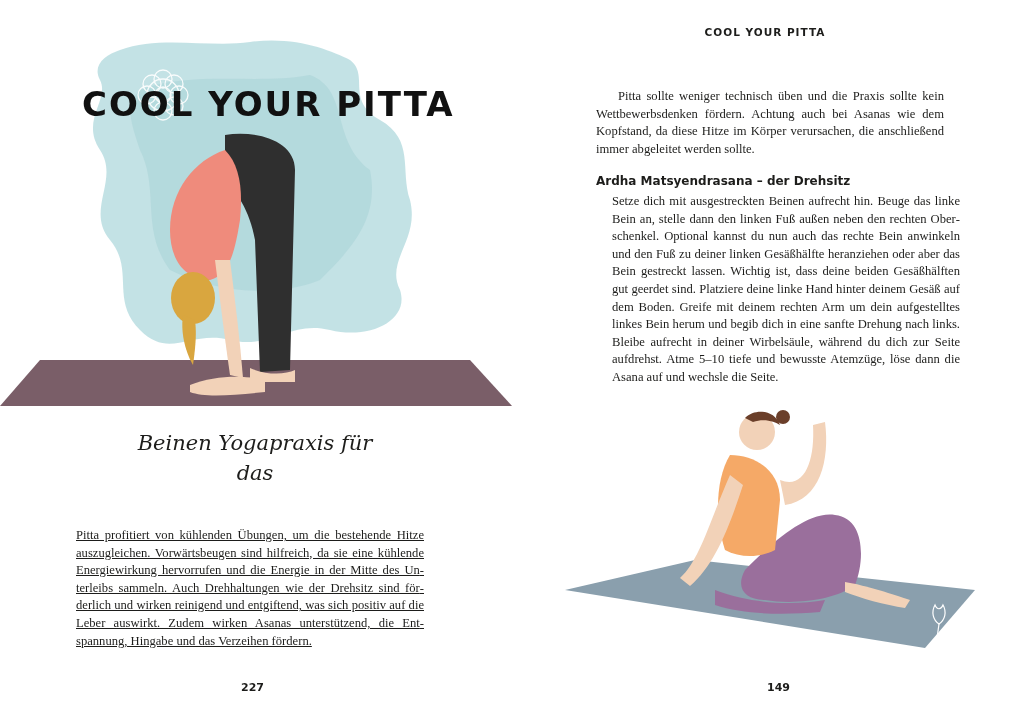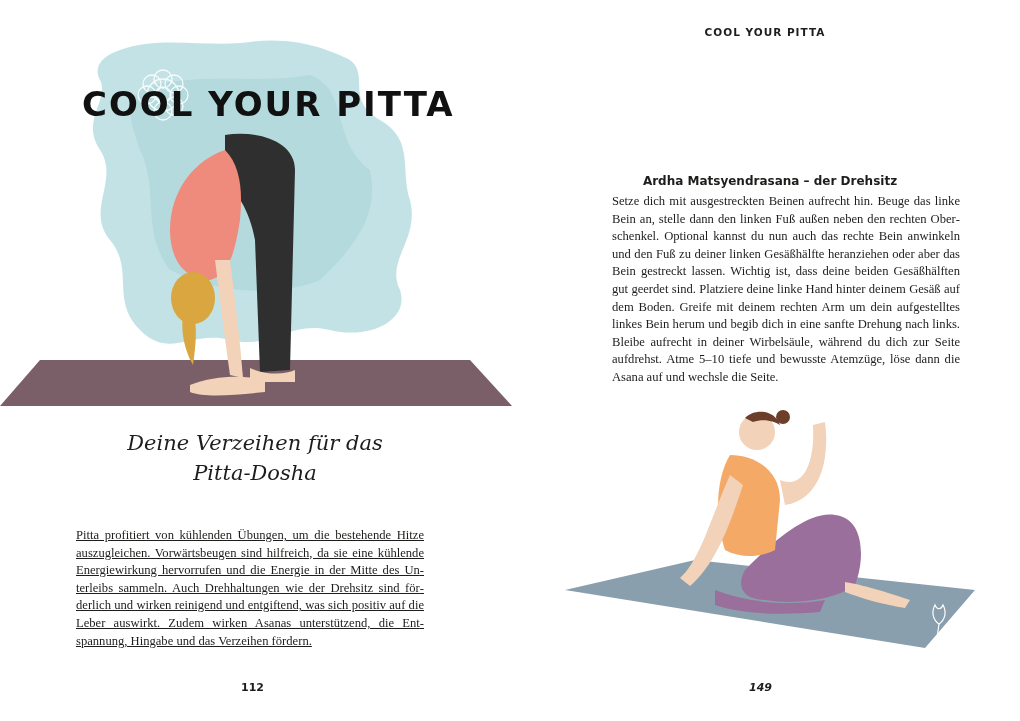--- a/index.html
+++ b/index.html
@@ -10,24 +10,24 @@
   .watercolor { position:absolute; left:80px; top:30px; width:340px; height:330px; }
   .title { position:absolute; left:82px; top:84px; font-family:"DejaVu Sans", sans-serif; font-weight:bold; font-size:34px; letter-spacing:2px; color:#111; margin:0; white-space:nowrap; }
   .mandala { position:absolute; left:128px; top:60px; width:70px; height:70px; }
   .mat-left { position:absolute; left:0; top:358px; }
   .figure-left { position:absolute; left:155px; top:130px; }
   .script { position:absolute; left:120px; top:428px; width:270px; text-align:center; font-family:"DejaVu Serif", serif; font-style:italic; font-size:21px; line-height:30px; color:#1d1d1b; }
   .body-text { font-size:12.6px; line-height:17.6px; text-align:justify; hyphens:manual; margin:0; }
   .left-text { position:absolute; left:76px; top:527px; width:348px;text-decoration:underline; }
   .folio { position:absolute; top:681px; font-family:"DejaVu Sans", sans-serif; font-weight:bold; font-size:11px; }
   .folio-left { left:241px; }
-  .folio-right { left:239px;font-style:italic; }
+  .folio-right { left:257px; }
   .running-head { position:absolute; top:26px; left:0; width:510px; text-align:center; font-family:"DejaVu Sans", sans-serif; font-weight:bold; font-size:10.5px; letter-spacing:1px; }
   .right-intro { position:absolute; left:86px; top:88px; width:348px; text-indent:22px; }
-  .subhead { position:absolute; left:86px; top:174px; width:348px; text-align:center; font-family:"DejaVu Sans", sans-serif; font-weight:bold; font-size:12px; }
+  .subhead { position:absolute; left:86px; top:174px; width:348px; text-align:left; font-family:"DejaVu Sans", sans-serif; font-weight:bold; font-size:12px; }
   .right-body { position:absolute; left:102px; top:193px; width:348px; }
   .figure-right { position:absolute; left:55px; top:400px; }
 </style>
 </head>
 <body>
 
 <div class="page left">
   <svg class="watercolor" viewBox="0 0 340 330" width="340" height="330">
     <path d="M40,20 C80,5 130,18 170,12 C215,6 250,20 270,30 C290,45 265,70 300,90 C335,110 320,140 330,170 C340,210 305,230 320,260 C330,290 290,310 250,300 C210,290 190,320 150,310 C110,300 90,330 60,300 C30,270 55,240 30,210 C5,180 40,150 20,120 C0,90 30,70 20,50 C12,35 25,25 40,20 Z" fill="#b9dde0" opacity="0.85"></path>
     <path d="M60,60 C110,40 180,55 230,45 C270,60 250,110 290,140 C300,190 270,220 240,250 C190,270 130,260 90,240 C60,200 80,160 60,120 C50,90 45,75 60,60 Z" fill="#a6d2d6" opacity="0.5"></path>
@@ -61,32 +61,32 @@
     <path d="M60,130 C65,170 70,210 75,245 L88,248 C85,210 80,170 75,130 Z" fill="#f2d2b8"></path>
 
     <ellipse cx="38" cy="168" rx="22" ry="26" fill="#d9a63f"></ellipse>
     <path d="M28,185 C25,205 32,225 38,235 C40,220 42,205 40,190 Z" fill="#d9a63f"></path>
 
     <path d="M95,238 C110,245 130,245 140,240 L140,252 L95,252 Z" fill="#f2d2b8"></path>
     <path d="M35,255 C60,245 90,245 110,250 L110,262 C80,265 50,268 35,262 Z" fill="#f2d2b8"></path>
   </svg>
 
   <div class="script">
-    <div>Deine Verzeihen für das</div>
-    <div>Pitta-Dosha</div>
+    <div>Beinen Yogapraxis für das</div>
   </div>
 
   <p class="body-text left-text">Pitta profitiert von kühlenden Übungen, um die bestehende Hitze auszugleichen. Vorwärtsbeugen sind hilfreich, da sie eine kühlende Energiewirkung hervorrufen und die Energie in der Mitte des Un­terleibs sammeln. Auch Drehhaltungen wie der Drehsitz sind för­derlich und wirken reinigend und entgiftend, was sich positiv auf die Leber auswirkt. Zudem wirken Asanas unterstützend, die Ent­spannung, Hingabe und das Verzeihen fördern.</p>
 
-  <div class="folio folio-left">112</div>
+  <div class="folio folio-left">227</div>
 </div>
 
 <div class="page right">
   <div class="running-head">COOL YOUR PITTA</div>
 
+  <p class="body-text right-intro">Pitta sollte weniger technisch üben und die Praxis sollte kein Wettbewerbsdenken fördern. Achtung auch bei Asanas wie dem Kopfstand, da diese Hitze im Körper verursachen, die anschließend immer abgeleitet werden sollte.</p>
 
   <div class="subhead">Ardha Matsyendrasana – der Drehsitz</div>
 
   <p class="body-text right-body">Setze dich mit ausgestreckten Beinen aufrecht hin. Beuge das linke Bein an, stelle dann den linken Fuß außen neben den rechten Ober­schenkel. Optional kannst du nun auch das rechte Bein anwinkeln und den Fuß zu deiner linken Gesäßhälfte heranziehen oder aber das Bein gestreckt lassen. Wichtig ist, dass deine beiden Gesäßhälf­ten gut geerdet sind. Platziere deine linke Hand hinter deinem Ge­säß auf dem Boden. Greife mit deinem rechten Arm um dein auf­gestelltes linkes Bein herum und begib dich in eine sanfte Drehung nach links. Bleibe aufrecht in deiner Wirbelsäule, während du dich zur Seite aufdrehst. Atme 5–10 tiefe und bewusste Atemzüge, löse dann die Asana auf und wechsle die Seite.</p>
 
   <svg class="figure-right" width="420" height="260" viewBox="0 0 420 260">
 
     <polygon points="0,190 130,160 410,190 360,248" fill="#8a9fad"></polygon>
 
     <g fill="none" stroke="#ffffff" stroke-width="1.2">

